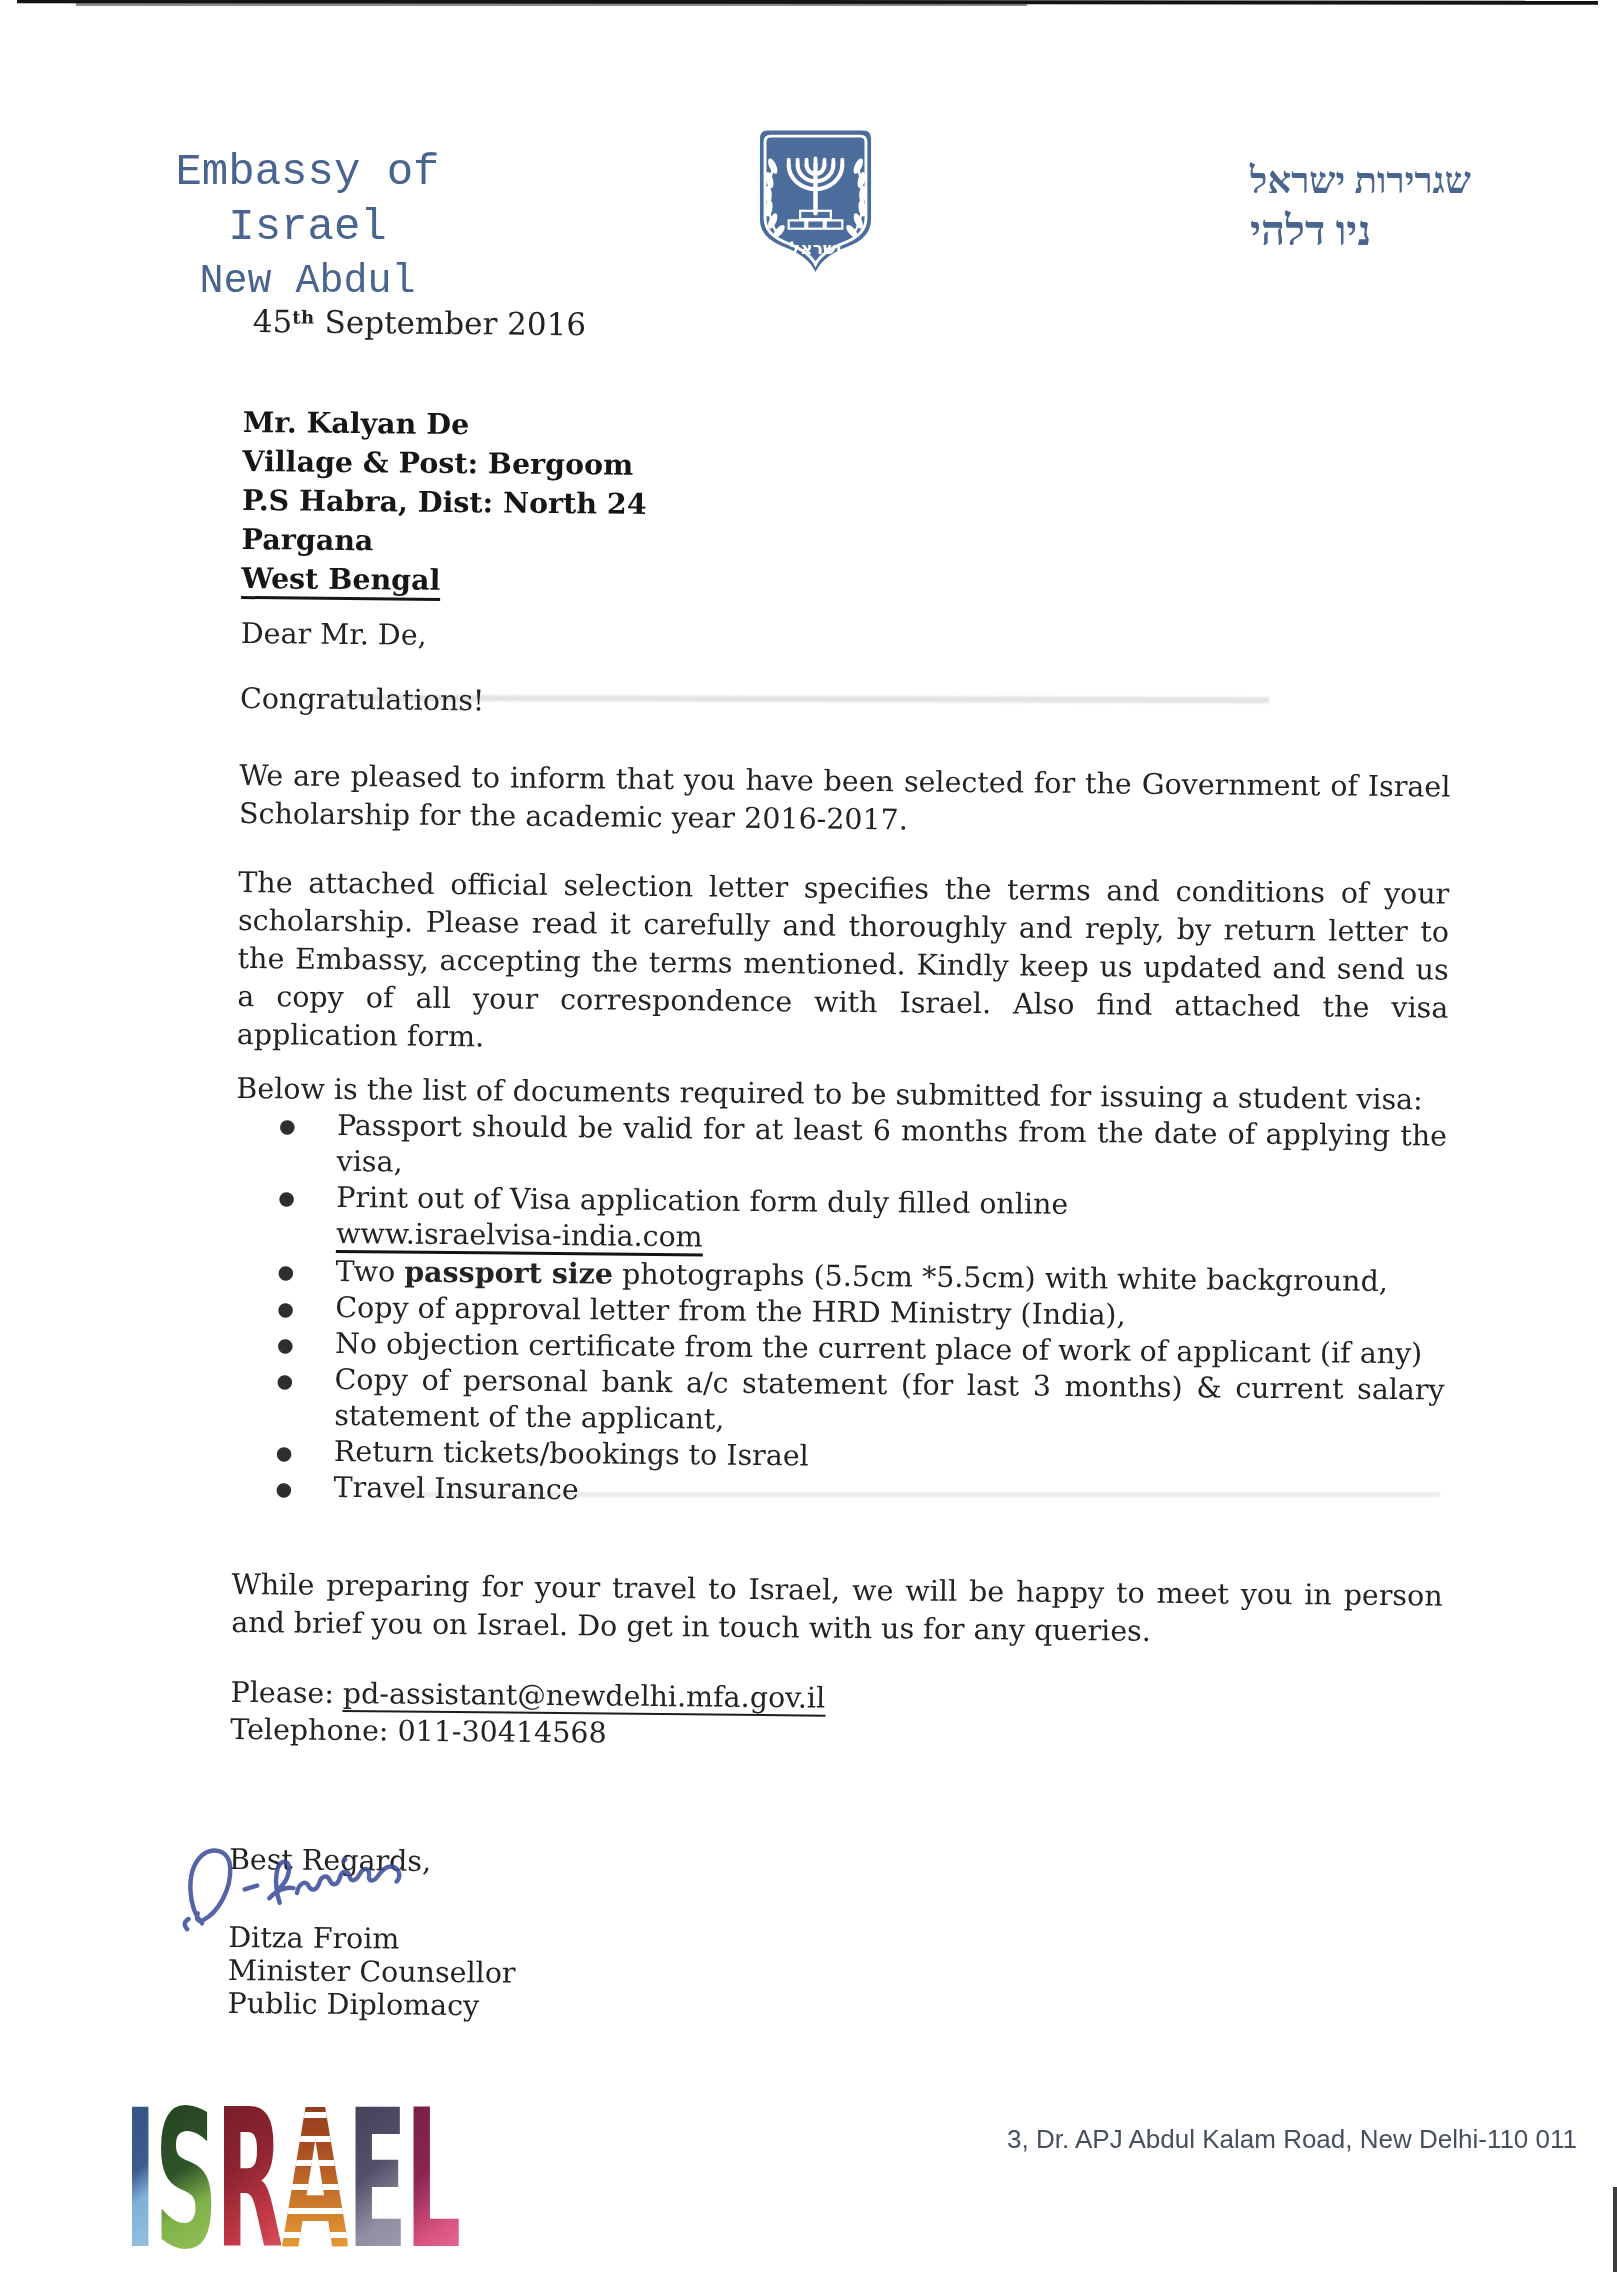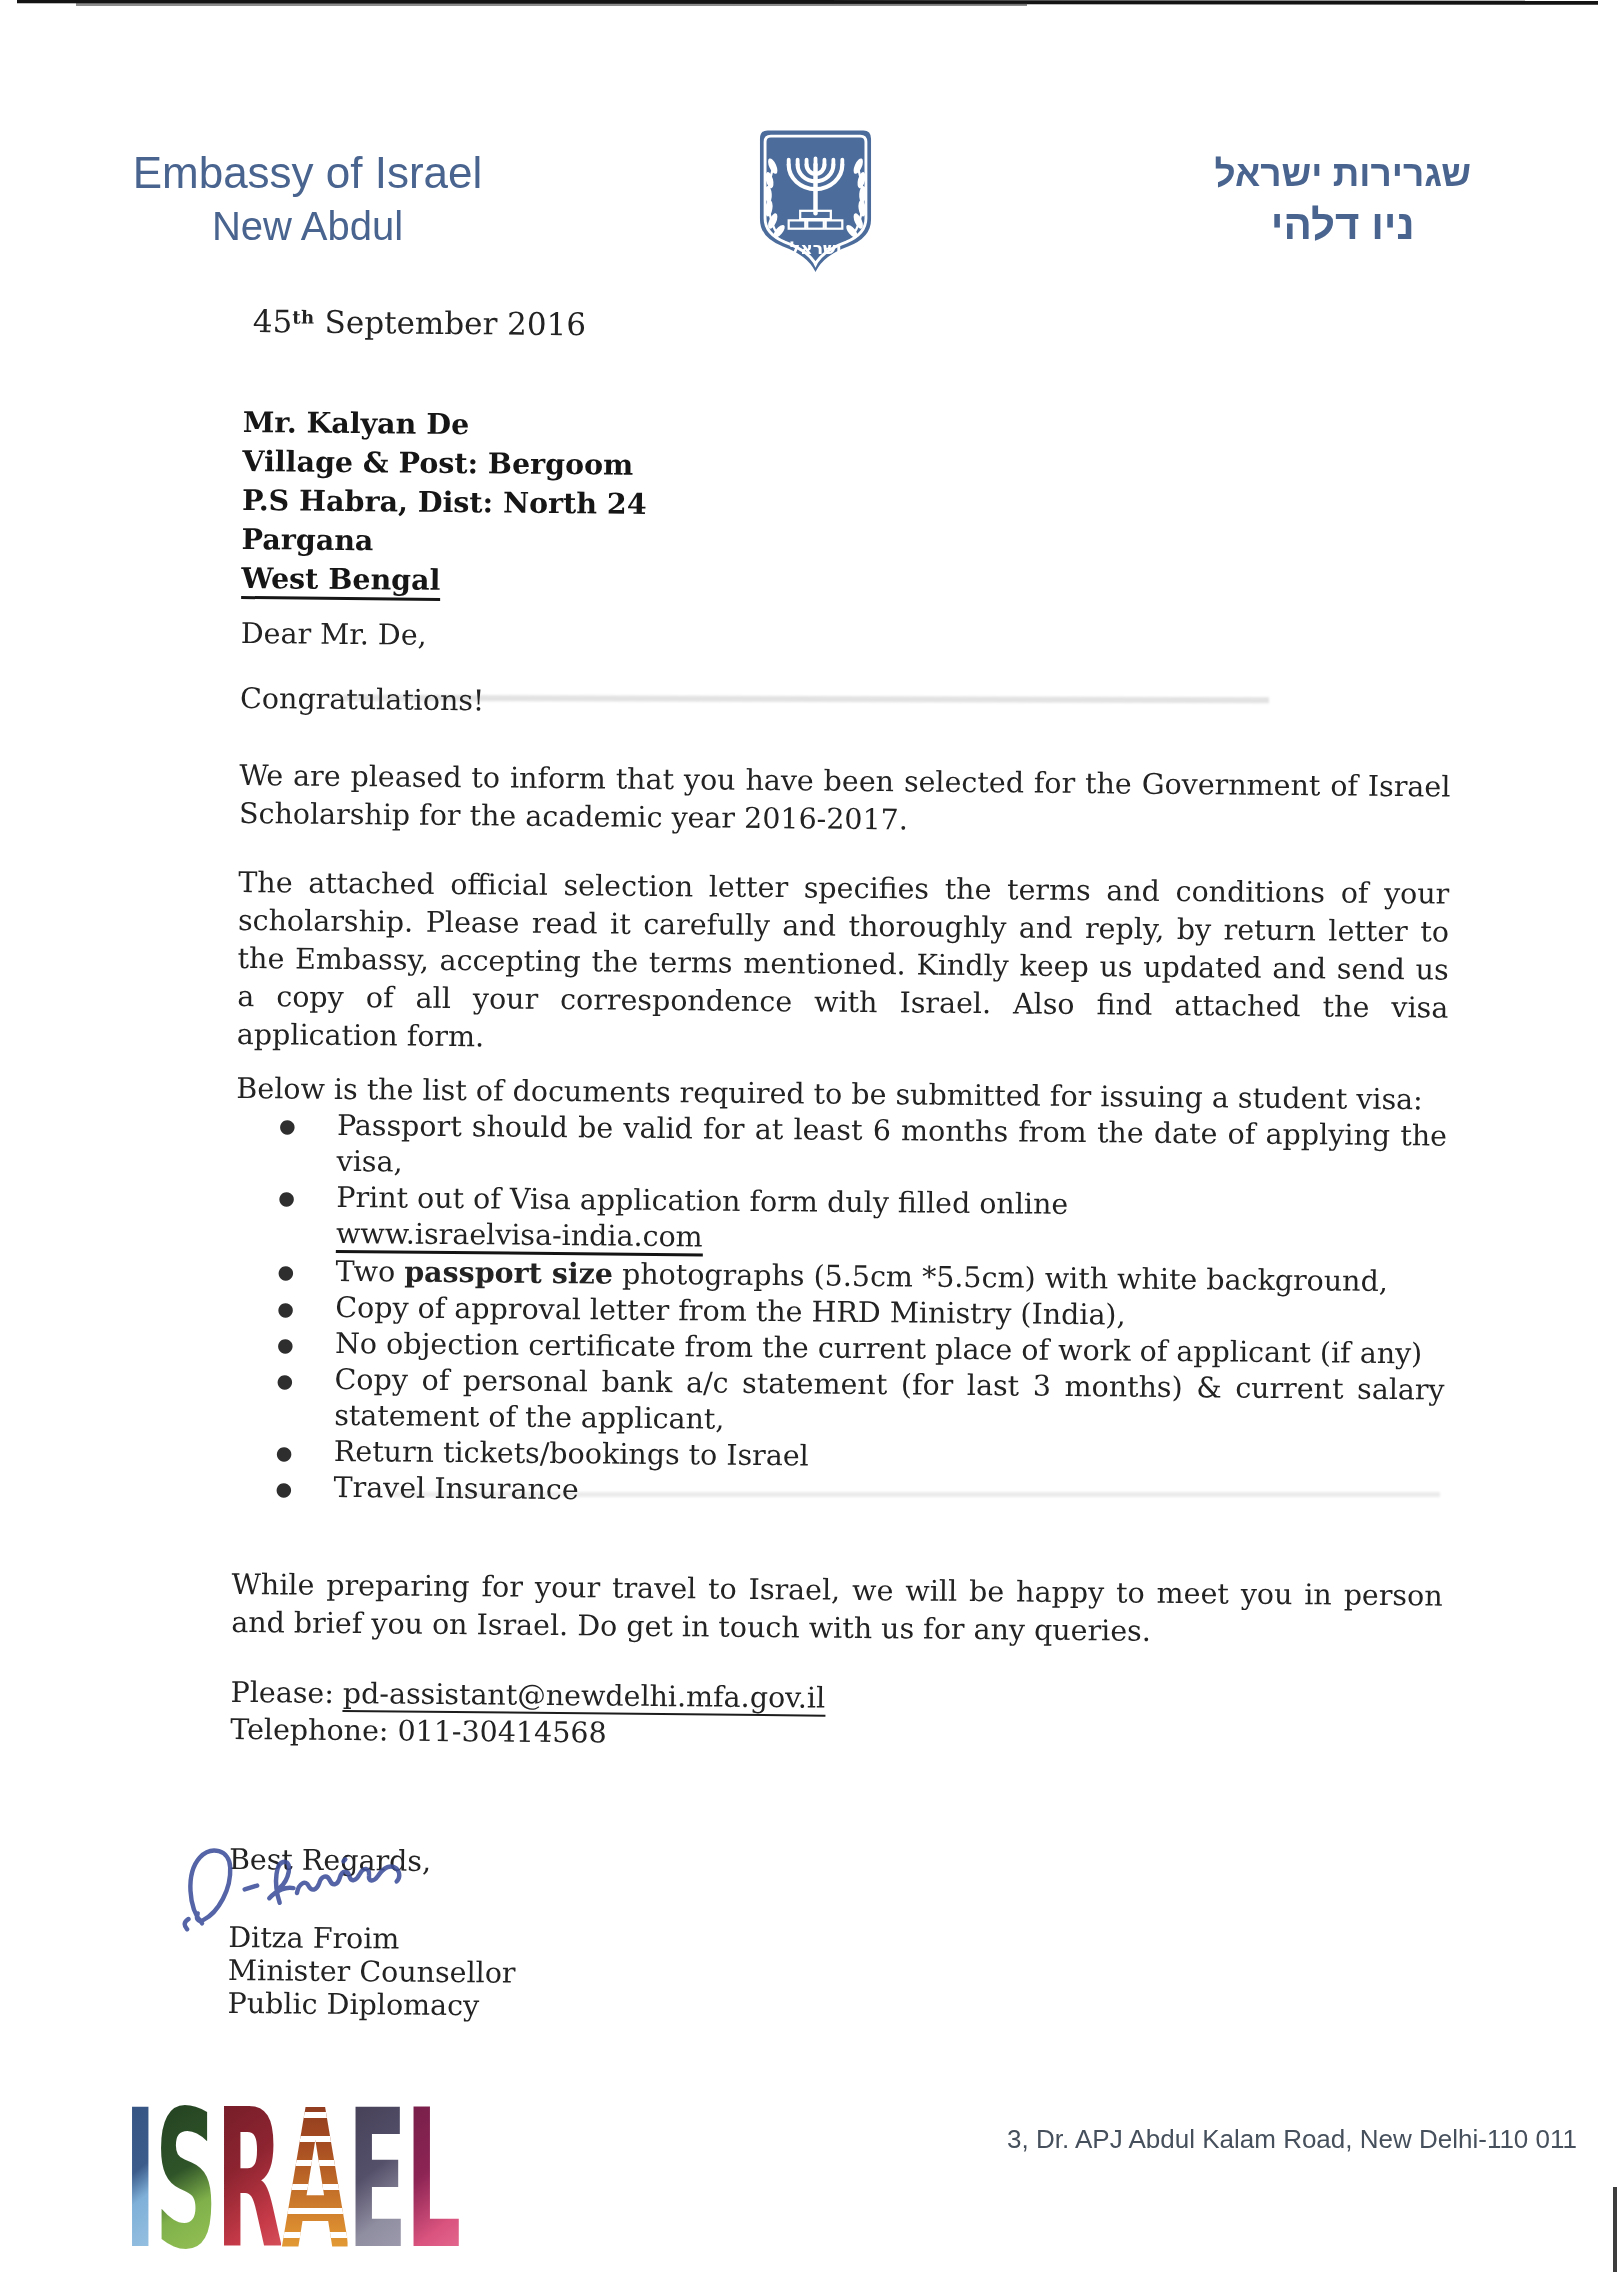--- a/index.html
+++ b/index.html
@@ -12,25 +12,25 @@
     color:#232323;
   }
   
   .scan-top{position:absolute;top:0;left:16.5px;width:1581px;height:4.4px;background:#141414;transform:rotate(0.06deg);}
   .scan-top2{position:absolute;top:3.2px;left:76px;width:951px;height:2.5px;background:#2e2e2e;opacity:.55;}
   .scan-right{position:absolute;right:0;top:2187px;width:3.8px;height:86px;background:#1b1b1b;opacity:.85;}
   .smudge1{position:absolute;left:343px;top:696px;width:926px;height:5.7px;background:#9a9a9a;opacity:.28;filter:blur(1.3px);transform:rotate(0.15deg);}
   .smudge2{position:absolute;left:393px;top:1492px;width:1047px;height:5px;background:#a8a8a8;opacity:.22;filter:blur(1.3px);}
   
   .hdr-left{position:absolute;left:130px;top:145px;width:355px;text-align:center;
-    font-family:Liberation Sans, sans-serif;color:#49648f;}
+    font-family:Liberation Mono, monospace;color:#49648f;}
   .hdr-left .l1{font-size:44px;line-height:55px;}
   .hdr-left .l2{font-size:40px;line-height:53px;}
-  .hdr-right{position:absolute;right:146px;top:148px;text-align:center;
-    font-family:Liberation Sans, sans-serif;color:#49648f;font-weight:bold;direction:rtl;}
+  .hdr-right{position:absolute;right:146px;top:155px;text-align:left;
+    font-family:Liberation Serif, serif;color:#49648f;font-weight:bold;direction:rtl;}
   .hdr-right .l1{font-size:37px;line-height:52px;}
   .hdr-right .l2{font-size:42px;line-height:49px;}
   .emblem{position:absolute;left:750px;top:124px;width:131px;height:150px;}
   
   .flow{position:absolute;left:244px;top:298px;width:1211px;
     transform:rotate(0.55deg);transform-origin:0 0;
     font-size:28.5px;line-height:38px;}
   .date{font-size:31px;line-height:38px;padding-left:9px;}
   .date sup{font-size:18px;vertical-align:9px;letter-spacing:0.6px;font-weight:bold;}
   .recipient{margin-top:63px;font-weight:bold;line-height:39px;color:#161616;}

